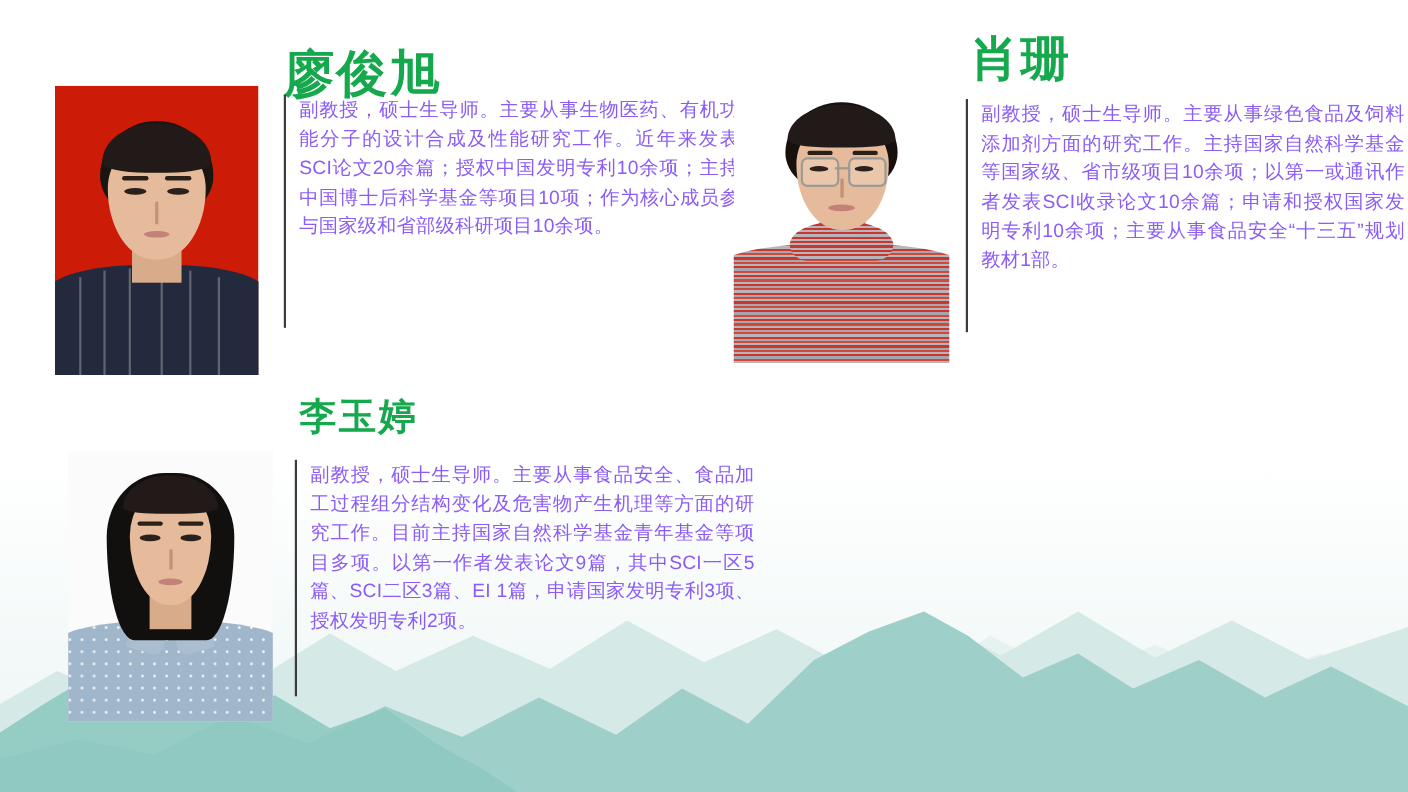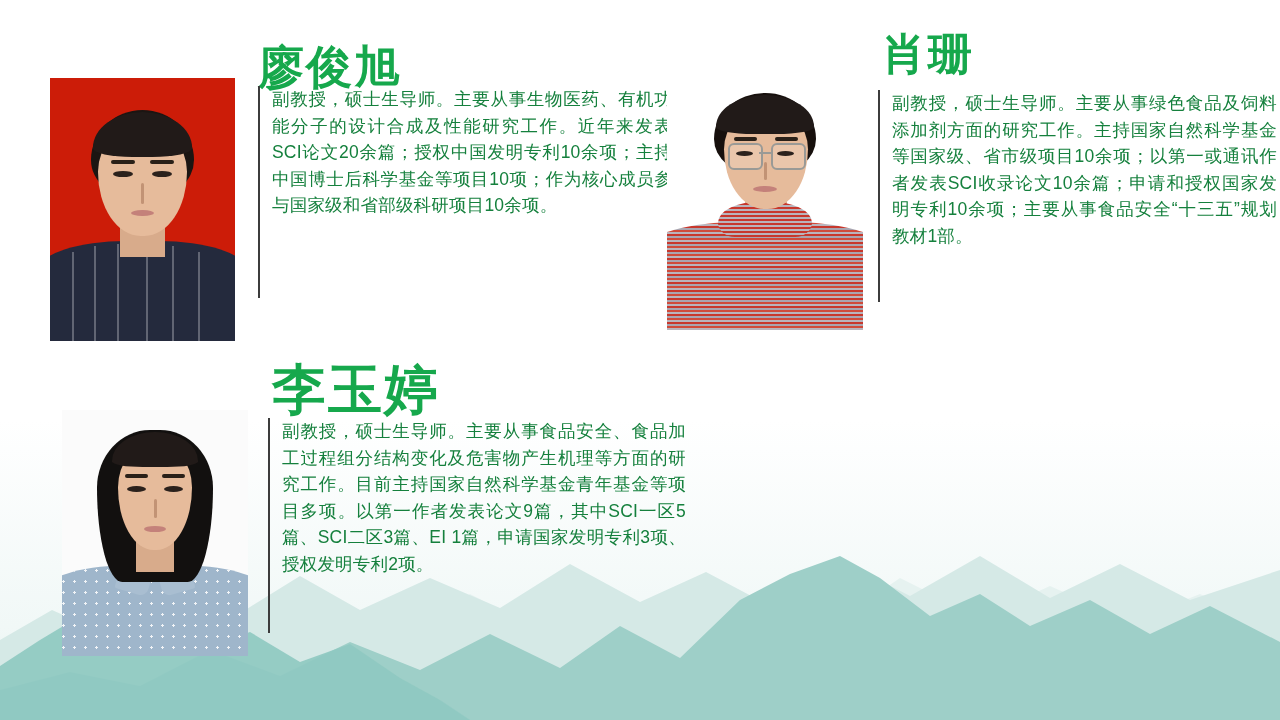--- a/index.html
+++ b/index.html
@@ -81,21 +81,21 @@
     z-index: 12;
     display: flex;
   }
   .bio-rule {
     width: 2px;
     background: #3c3c3c;
     flex: 0 0 auto;
     margin-right: 12px;
   }
   .bio-text {
-    color: #15803d;
+    color: #8b5cf6;
     font-size: 17.5px;
     line-height: 1.52;
     text-align: justify;
     text-justify: inter-character;
     letter-spacing: 0.2px;
   }
 
   
   #profile-1 .photo  { left: 50px;  top: 78px;  width: 185px; height: 263px; }
   #profile-1 .name   { left: 258px; top: 44px;  font-size: 46px; }
@@ -103,21 +103,21 @@
   #profile-1 .bio-rule { height: 212px; }
   #profile-1 .bio-text { width: 400px; }
 
   #profile-2 .photo  { left: 667px; top: 72px;  width: 196px; height: 258px; }
   #profile-2 .name   { left: 882px; top: 32px;  font-size: 44px; }
   #profile-2 .bio-wrap { left: 878px; top: 90px; width: 400px; }
   #profile-2 .bio-rule { height: 212px; }
   #profile-2 .bio-text { width: 385px; }
 
   #profile-3 .photo  { left: 62px;  top: 410px; width: 186px; height: 246px; }
-  #profile-3 .name   { left: 272px; top: 362px; font-size: 54px; }
+  #profile-3 .name   { left: 272px; top: 362px; font-size: 34px; }
   #profile-3 .bio-wrap { left: 268px; top: 418px; width: 418px; }
   #profile-3 .bio-rule { height: 215px; }
   #profile-3 .bio-text { width: 404px; }
 
   
   .pt-bg      { position: absolute; inset: 0; }
   .pt-hair    { position: absolute; border-radius: 50% 50% 44% 44% / 56% 56% 44% 44%; background: #211a18; }
   .pt-face    { position: absolute; border-radius: 50% 50% 48% 48% / 42% 42% 58% 58%; background: #e6bb9b; }
   .pt-neck    { position: absolute; background: #d8ab8b; }
   .pt-body    { position: absolute; border-radius: 46% 46% 0 0 / 30% 30% 0 0; }

